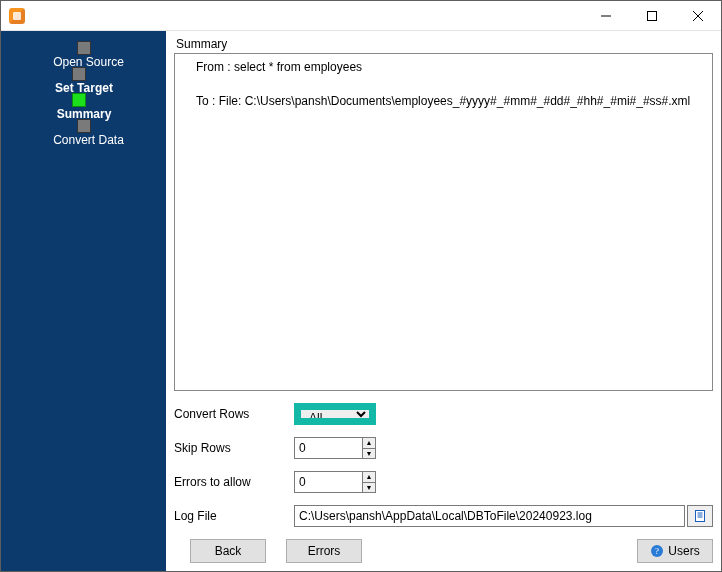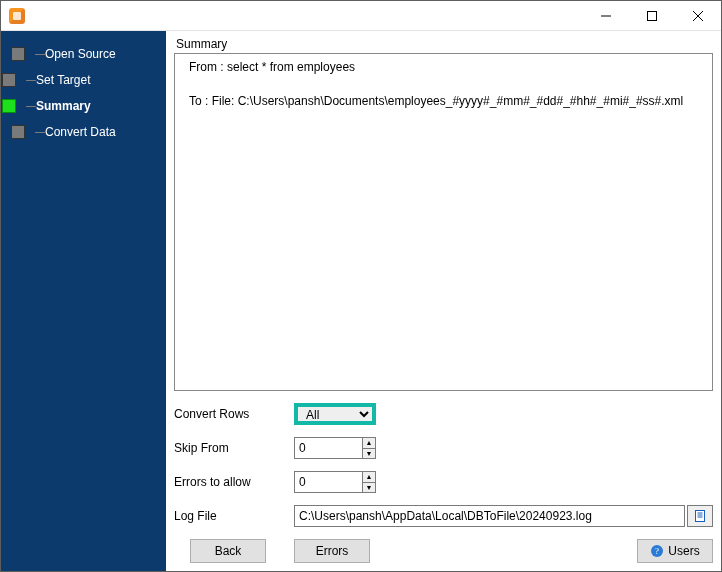--- a/index.html
+++ b/index.html
@@ -49,69 +49,70 @@
     padding: 10px 0 0 0;
   }
   .step {
     display:flex;
     align-items:center;
     height: 26px;
     padding-left: 10px;
     color:#fff;
     font-size: 12px;
     cursor:pointer;
+    flex-direction:column;
   }
   .step .box {
     width: 14px; height:14px;
     background:#7a7a7a;
     border:1px solid #333;
     margin-right: 10px;
     flex-shrink:0;
   }
   .step .connector {
     width: 10px; height: 1px;
     background:#7a7a7a;
     margin-right:0;
   }
   .step.active { font-weight:bold; }
   .step.active .box { background:#1de01d; border-color:#0a8f0a; }
-  .step.indent { padding-left: 1px; }
+  .step.indent { padding-left: 1px; font-weight: bold; }
   .main {
     flex:1;
     display:flex;
     flex-direction:column;
     padding: 4px 8px 6px 8px;
     min-width:0;
   }
   .section-label {
     font-size:12px;
     color:#000;
     margin: 2px 0 2px 2px;
   }
   .summary-box {
     flex:1;
     border: 1px solid #888;
     background:#fff;
-    padding: 4px 14px;
+    padding: 4px 21px;
     overflow:auto;
     min-height:0;
     line-height:1.5;
     white-space:normal;
   }
   .summary-box .line { margin-bottom: 16px; }
   .form-row {
     display:flex;
     align-items:center;
     margin-top:12px;
   }
   .form-row .lbl { width: 120px; }
   .form-row .ctrl { display:flex; align-items:center; }
   select.combo {
     width: 82px; height: 22px;
-    border:4px solid #14b8a6;
+    border:7px solid #14b8a6;
     background:#efefef;
     font: inherit;
     padding-left:4px;
   }
   .spinner {
     display:flex;
     border:1px solid #7a7a7a;
     height:22px;
     width:82px;
     background:#fff;
@@ -143,21 +144,21 @@
   .browse-btn {
     width:26px; height:22px;
     border:1px solid #7a7a7a;
     background:#efefef;
     display:flex; align-items:center; justify-content:center;
   }
   .footer {
     margin-top:10px;
     display:flex;
     align-items:flex-end;
-    gap:28px;
+    gap:20px;
     padding: 2px 0 2px 16px;
   }
   .btn {
     width: 76px; height: 24px;
     border:1px solid #adadad;
     background:#e1e1e1;
     display:flex; align-items:center; justify-content:center;
     font:inherit;
     cursor:pointer;
   }
@@ -233,21 +234,21 @@
       <div class="form-row">
         <div class="lbl">Convert Rows</div>
         <div class="ctrl">
           <select class="combo">
             <option>All</option>
           </select>
         </div>
       </div>
 
       <div class="form-row">
-        <div class="lbl">Skip From</div>
+        <div class="lbl">Skip Rows</div>
         <div class="ctrl">
           <div class="spinner">
             <input value="0" style="">
             <div class="btns">
               <div>▲</div>
               <div>▼</div>
             </div>
           </div>
         </div>
       </div>

